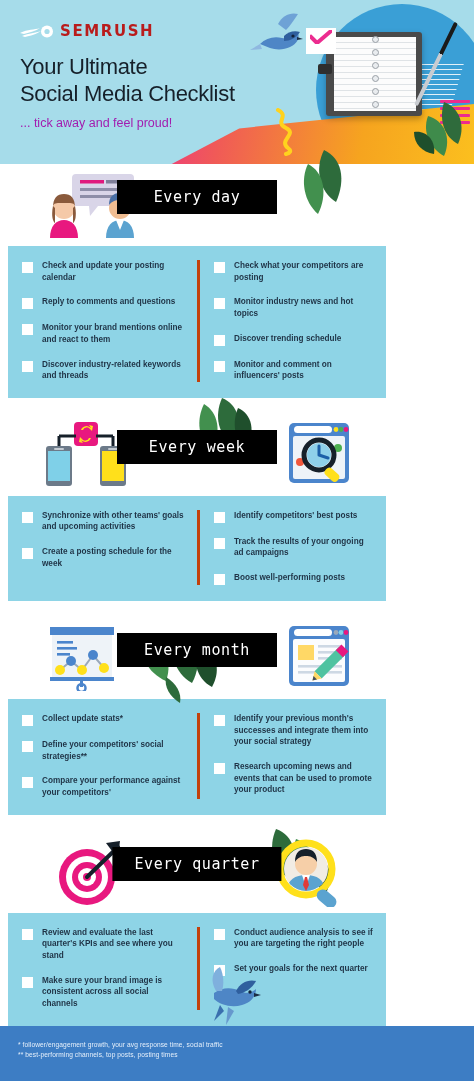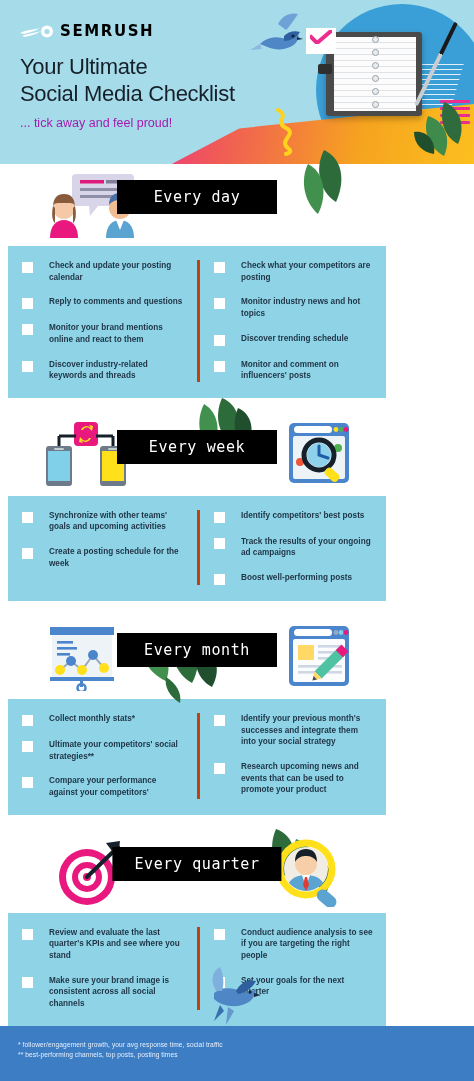--- a/index.html
+++ b/index.html
@@ -69,21 +69,21 @@
   .logo {
     position: absolute;
     left: 20px;
     top: 22px;
     display: flex;
     align-items: center;
     gap: 6px;
   }
   .logo-mark { display: block; }
   .logo-text {
-    color: #000000;
+    color: #b91c1c;
     font-weight: 700;
     font-size: 15px;
     letter-spacing: 1.6px;
     font-family: "DejaVu Sans", sans-serif;
   }
   .hdr-title {
     position: absolute;
     left: 20px;
     top: 54px;
     color: #16202a;
@@ -193,21 +193,21 @@
     padding: 14px 0 16px 0;
   }
   .panel .col {
     flex: 1 1 50%;
     padding: 0 12px 0 14px;
   }
   .panel .col + .col { border-left: 3px solid #c2410c; }
   .item {
     display: flex;
     align-items: flex-start;
-    gap: 16px;
+    gap: 9px;
     margin-bottom: 13px;
   }
   .item:last-child { margin-bottom: 0; }
   .cbx {
     flex: 0 0 auto;
     width: 11px; height: 11px;
     background: #ffffff;
     margin-top: 2px;
   }
   .item-label {
@@ -508,25 +508,25 @@
         </svg>
       </div>
 
       <div class="badge">Every month</div>
     </div>
 
     <div class="panel">
       <div class="col">
         <div class="item">
             <span class="cbx"></span>
-            <span class="item-label">Collect monthly stats*</span>
-          </div>
-        <div class="item">
-            <span class="cbx"></span>
-            <span class="item-label">Ultimate your competitors' social strategies**</span>
+            <span class="item-label">Collect update stats*</span>
+          </div>
+        <div class="item">
+            <span class="cbx"></span>
+            <span class="item-label">Define your competitors' social strategies**</span>
           </div>
         <div class="item">
             <span class="cbx"></span>
             <span class="item-label">Compare your performance against your competitors'</span>
           </div>
       </div>
       <div class="col">
         <div class="item">
             <span class="cbx"></span>
             <span class="item-label">Identify your previous month's successes and integrate them into your social strategy</span>

